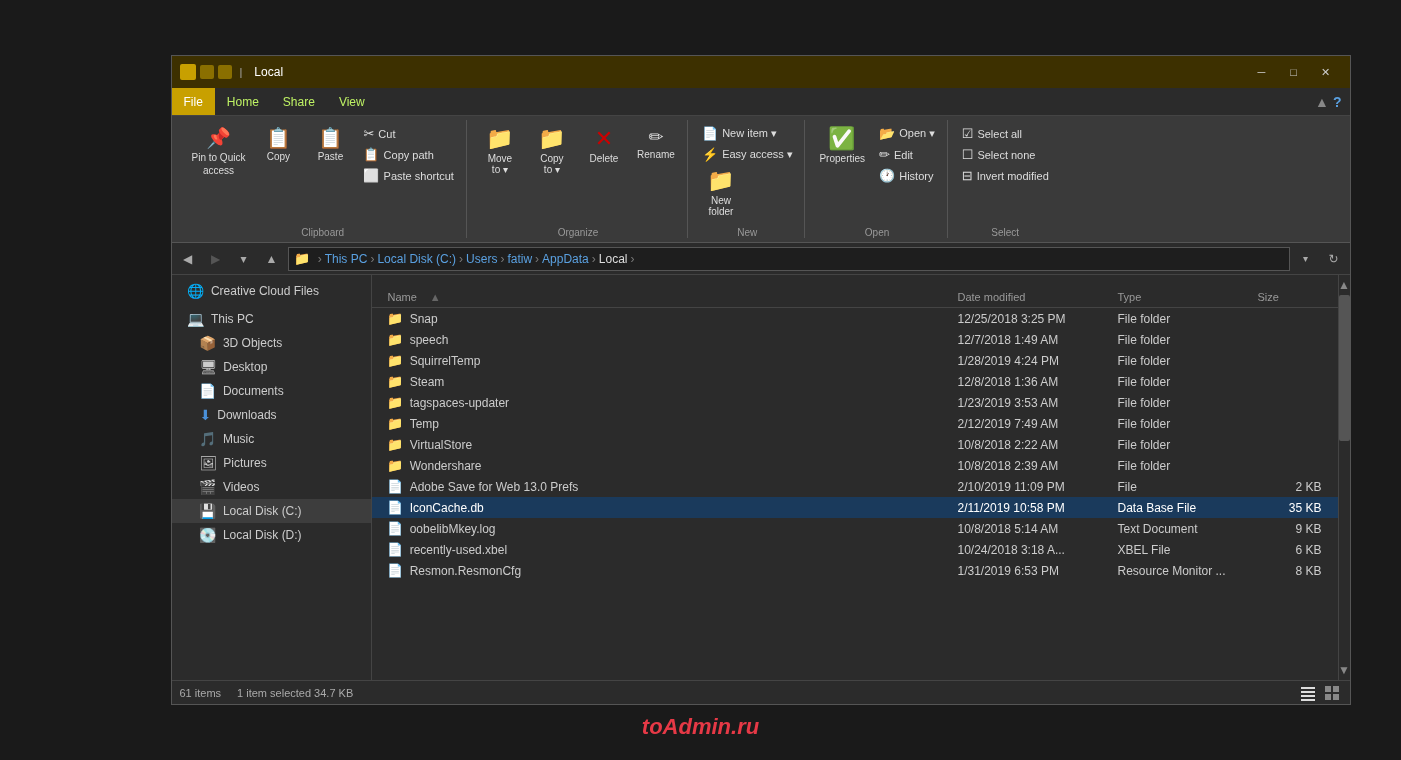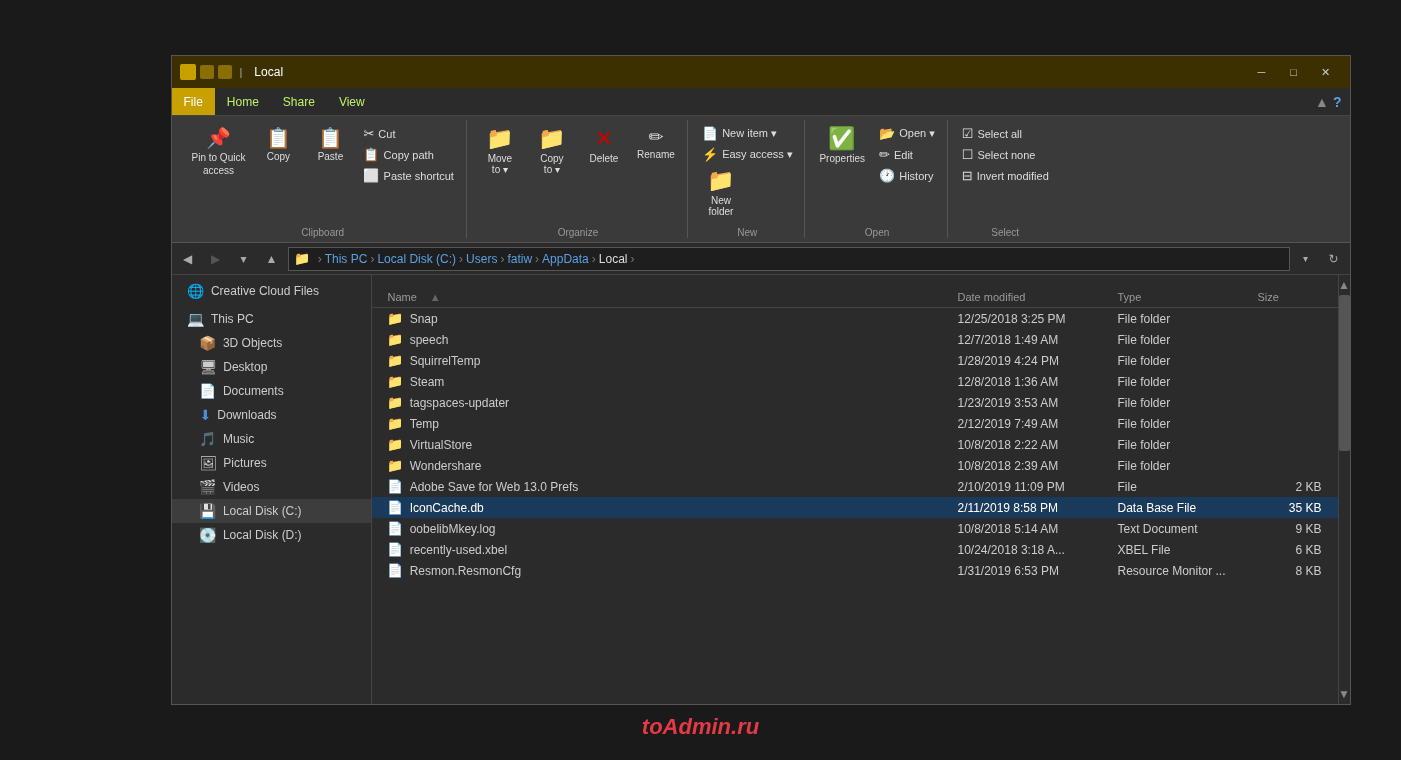--- a/index.html
+++ b/index.html
@@ -657,21 +657,21 @@
     </div>
     <div class="file-cell">2/10/2019 11:09 PM</div>
     <div class="file-cell">File</div>
     <div class="file-cell" style="justify-content:flex-end;">2 KB</div>
   </div>
           <div class="file-row selected">
     <div class="file-cell">
       <span class="file-icon">📄</span>
       <span>IconCache.db</span>
     </div>
-    <div class="file-cell">2/11/2019 8:58 PM</div>
+    <div class="file-cell">2/11/2019 10:58 PM</div>
     <div class="file-cell">Data Base File</div>
     <div class="file-cell" style="justify-content:flex-end;">35 KB</div>
   </div>
           <div class="file-row">
     <div class="file-cell">
       <span class="file-icon">📄</span>
       <span>oobelibMkey.log</span>
     </div>
     <div class="file-cell">10/8/2018 5:14 AM</div>
     <div class="file-cell">Text Document</div>
@@ -700,15 +700,37 @@
 
     <div style="width:12px;background:#2b2b2b;border-left:1px solid #444;display:flex;flex-direction:column;">
       <div style="height:20px;display:flex;align-items:center;justify-content:center;color:#888;cursor:pointer;">▲</div>
       <div style="flex:1;position:relative;">
         <div style="position:absolute;top:0;width:100%;height:40%;background:#555;border-radius:2px;"></div>
       </div>
       <div style="height:20px;display:flex;align-items:center;justify-content:center;color:#888;cursor:pointer;">▼</div>
     </div>
   </div>
 
+  <div class="status-bar">
+    <span>61 items</span>
+    <span>1 item selected  34.7 KB</span>
+    <div class="status-right">
+      <div class="view-btn active">
+        <svg width="16" height="16" viewBox="0 0 16 16" fill="currentColor">
+          <rect x="1" y="2" width="14" height="2"></rect>
+            <rect x="1" y="6" width="14" height="2"></rect>
+            <rect x="1" y="10" width="14" height="2"></rect>
+            <rect x="1" y="14" width="14" height="2"></rect>
+        </svg>
+      </div>
+      <div class="view-btn">
+        <svg width="16" height="16" viewBox="0 0 16 16" fill="currentColor">
+          <rect x="1" y="1" width="6" height="6"></rect>
+            <rect x="9" y="1" width="6" height="6"></rect>
+            <rect x="1" y="9" width="6" height="6"></rect>
+            <rect x="9" y="9" width="6" height="6"></rect>
+        </svg>
+      </div>
+    </div>
+  </div>
 </div>
 
 <div class="watermark">toAdmin.ru</div>
 
 </body></html>

